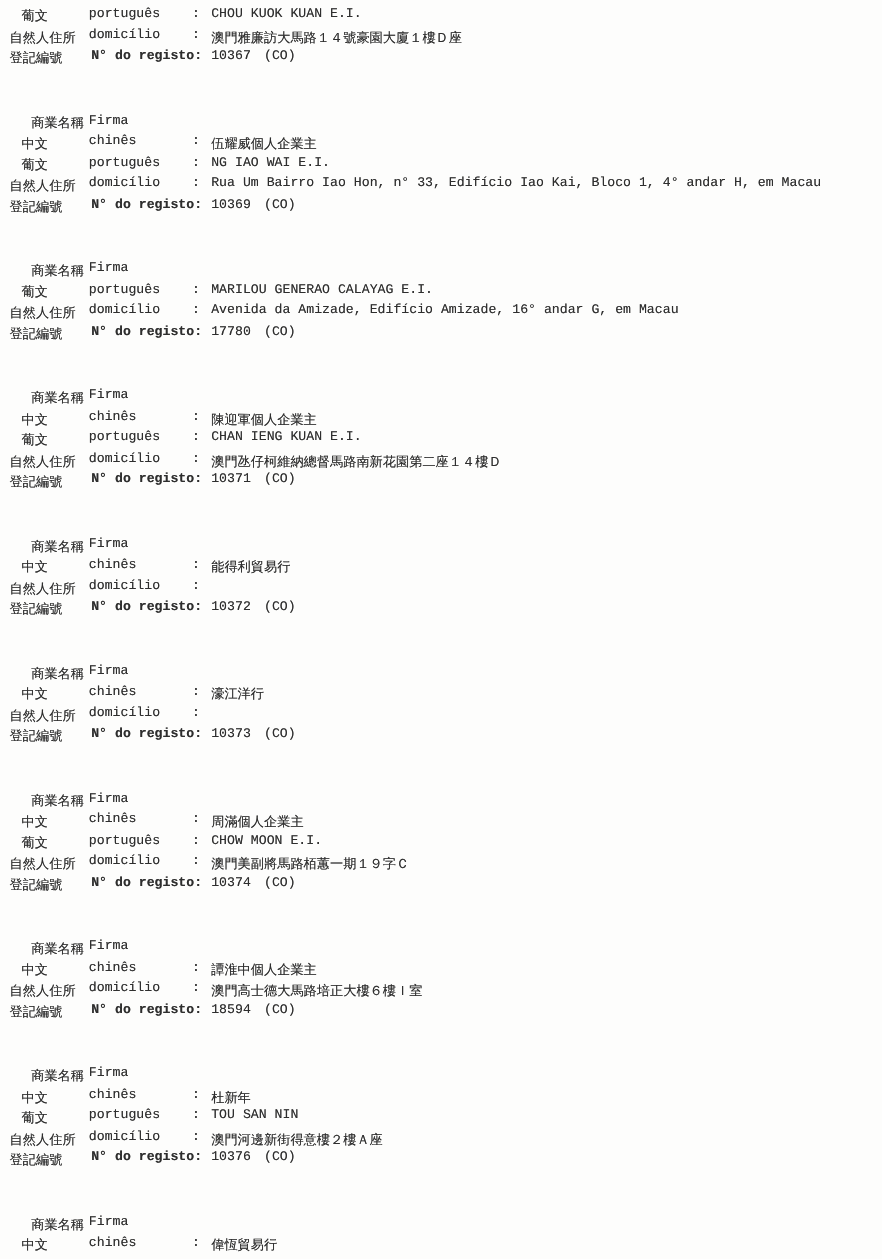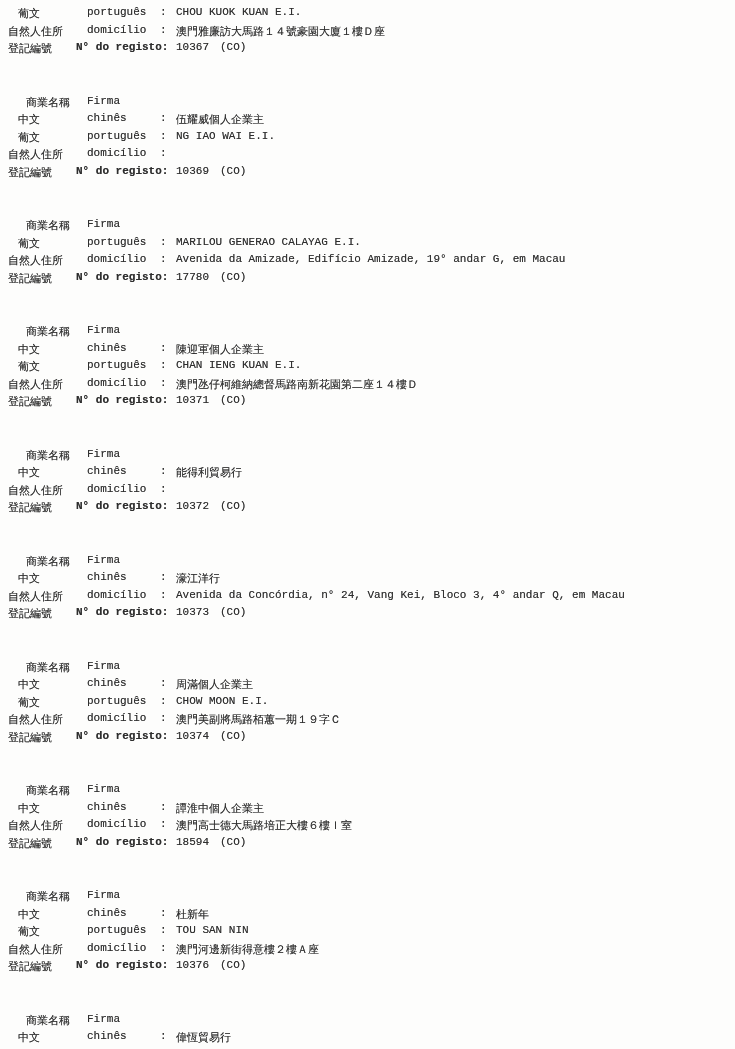--- a/index.html
+++ b/index.html
@@ -15,21 +15,21 @@
     color: #2e2e2e;
     text-shadow: 0 0 0.5px rgba(40,40,40,0.55);
   }
   .doc { position: absolute; top: 4px; left: 0; right: 0; }
   .entry { margin: 0 0 36px 0; }
   .line { position: relative; height: 17.5px; }
   .line > span { position: absolute; top: 2px; white-space: nowrap; }
   .c-zh       { left: 8px; }
   .c-zh-firma { left: 26px; }
   .c-zh-ind   { left: 18px; }
-  .c-pt       { left: 87px; }
+  .c-pt       { left: 74px; }
   .c-pt-reg   { left: 76px; font-weight: bold; }
   .c-sep      { left: 160px; }
   .c-val      { left: 176px; }
   .c-reg-no   { left: 176px; }
   .c-reg-code { left: 220px; }
 </style>
 </head>
 <body>
 
 <div class="page">
@@ -68,20 +68,21 @@
         <div class="line">
           <span class="c-zh-ind">葡文</span>
           <span class="c-pt">português</span>
           <span class="c-sep">:</span>
           <span class="c-val">NG IAO WAI E.I.</span>
         </div>
         <div class="line">
           <span class="c-zh">自然人住所</span>
           <span class="c-pt">domicílio</span>
           <span class="c-sep">:</span>
+          <span class="c-val">Rua Um Bairro Iao Hon, n° 33, Edifício Iao Kai, Bloco 1, 4° andar H, em Macau</span>
         </div>
         <div class="line">
           <span class="c-zh">登記編號</span>
           <span class="c-pt-reg">N° do registo:</span>
           <span class="c-reg-no">10369</span>
           <span class="c-reg-code">(CO)</span>
         </div>
       </div>
       <div class="entry">
         <div class="line">
@@ -91,21 +92,21 @@
         <div class="line">
           <span class="c-zh-ind">葡文</span>
           <span class="c-pt">português</span>
           <span class="c-sep">:</span>
           <span class="c-val">MARILOU GENERAO CALAYAG E.I.</span>
         </div>
         <div class="line">
           <span class="c-zh">自然人住所</span>
           <span class="c-pt">domicílio</span>
           <span class="c-sep">:</span>
-          <span class="c-val">Avenida da Amizade, Edifício Amizade, 19° andar G, em Macau</span>
+          <span class="c-val">Avenida da Amizade, Edifício Amizade, 16° andar G, em Macau</span>
         </div>
         <div class="line">
           <span class="c-zh">登記編號</span>
           <span class="c-pt-reg">N° do registo:</span>
           <span class="c-reg-no">17780</span>
           <span class="c-reg-code">(CO)</span>
         </div>
       </div>
       <div class="entry">
         <div class="line">
@@ -168,21 +169,20 @@
         <div class="line">
           <span class="c-zh-ind">中文</span>
           <span class="c-pt">chinês</span>
           <span class="c-sep">:</span>
           <span class="c-val">濠江洋行</span>
         </div>
         <div class="line">
           <span class="c-zh">自然人住所</span>
           <span class="c-pt">domicílio</span>
           <span class="c-sep">:</span>
-          <span class="c-val">Avenida da Concórdia, n° 24, Vang Kei, Bloco 3, 4° andar Q, em Macau</span>
         </div>
         <div class="line">
           <span class="c-zh">登記編號</span>
           <span class="c-pt-reg">N° do registo:</span>
           <span class="c-reg-no">10373</span>
           <span class="c-reg-code">(CO)</span>
         </div>
       </div>
       <div class="entry">
         <div class="line">

